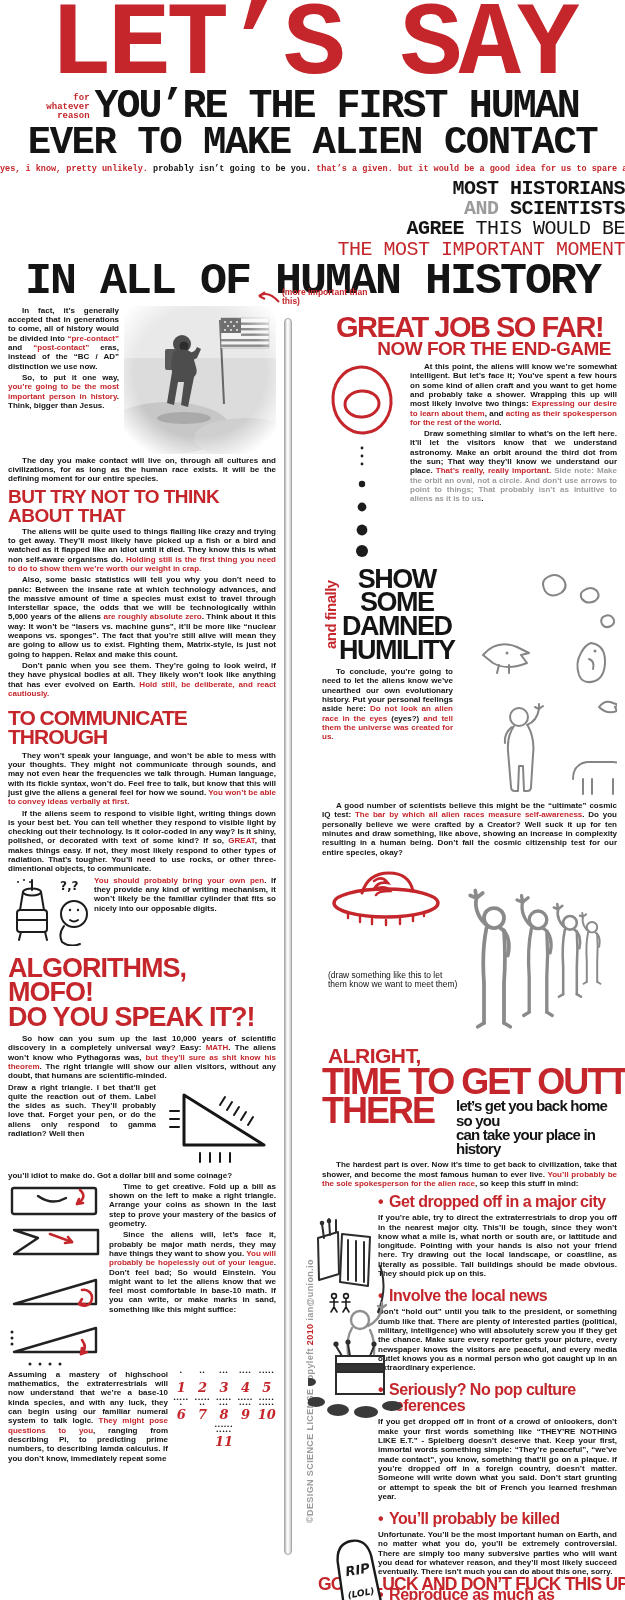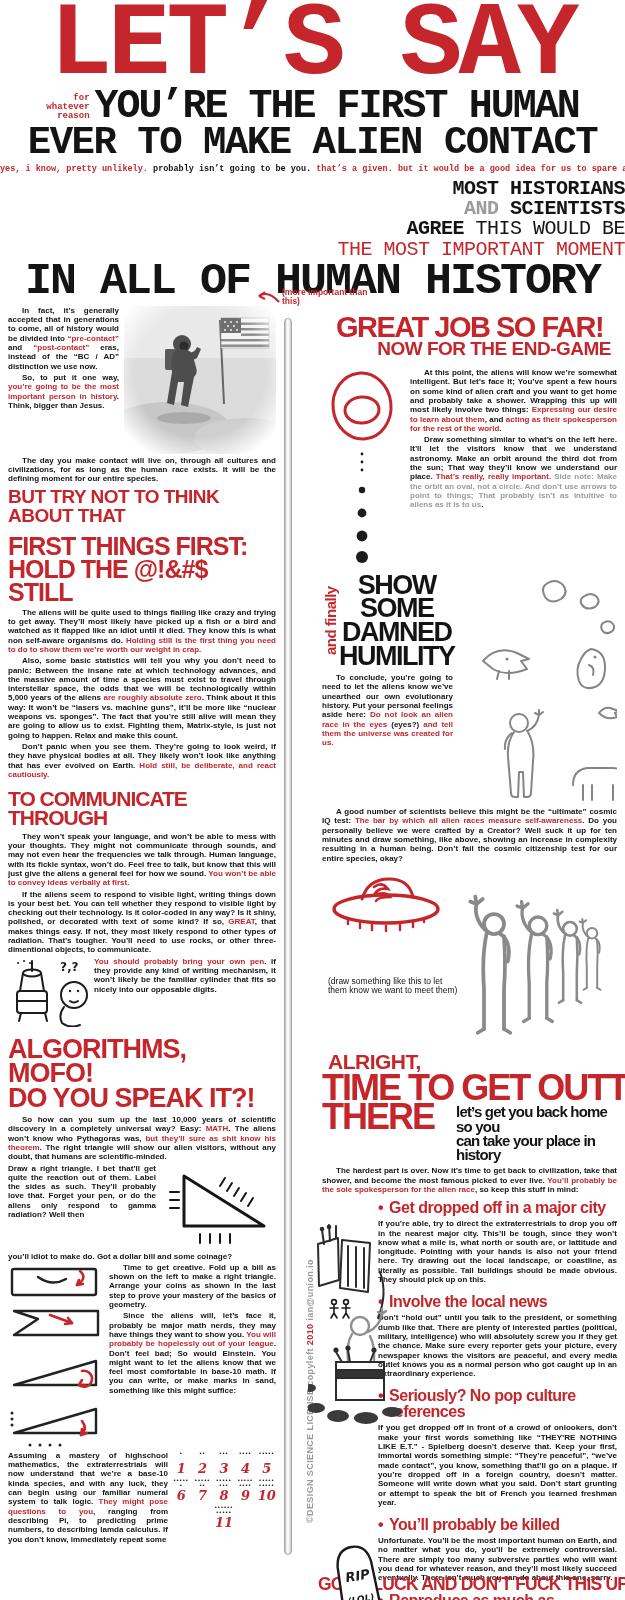--- a/index.html
+++ b/index.html
@@ -47,21 +47,21 @@
   
   .rowflex{display:flex;align-items:flex-start;margin:2px 0;}
   .rowflex .txt{flex:1;}
   .numwrap{width:104px;margin-left:4px;}
   .numrow{display:flex;justify-content:center;gap:3px;margin-bottom:3px;}
   .numcell{width:20px;text-align:center;}
   .numdots{font-size:6px;line-height:5px;letter-spacing:1px;color:#1a1a1a;word-break:break-all;min-height:10px;margin-bottom:1px;}
   .numdigit{font-family:"DejaVu Serif",serif;font-style:italic;font-weight:bold;color:var(--red);font-size:13px;line-height:1;}
   
   .gj-h1{color:var(--red);font-weight:bold;font-size:29px;letter-spacing:-1.5px;line-height:.9;text-align:center;margin-top:8px;}
-  .gj-h2{color:var(--red);font-weight:bold;font-size:19px;letter-spacing:-.5px;line-height:.95;text-align:right;padding-right:6px;margin-bottom:10px;}
+  .gj-h2{color:var(--red);font-weight:bold;font-size:19px;letter-spacing:-.5px;line-height:.95;text-align:right;padding-right:6px;margin-bottom:4px;}
   .orbit{float:left;width:82px;height:195px;margin:0 6px 0 0;}
   .show-wrap{margin-top:10px;}
   .evo{float:right;width:160px;height:232px;margin:0 0 2px 4px;}
   .show-head{display:flex;align-items:center;}
   .rotlab{writing-mode:vertical-rl;transform:rotate(180deg);color:var(--red);font-weight:bold;font-size:15px;letter-spacing:-.5px;height:96px;text-align:center;}
   .shout{font-weight:bold;font-size:27px;letter-spacing:-1.5px;line-height:.88;text-align:center;width:138px;}
   .ufo-row{display:flex;align-items:flex-start;margin-top:8px;}
   .ufo-left{width:138px;}
   .ufo-cap{font-size:8.5px;font-weight:normal;line-height:1.12;margin:44px 0 0 6px;}
   .crowd{width:150px;height:178px;}
@@ -166,24 +166,20 @@
           <rect width="152" height="148" fill="url(#pfade)"></rect>
         </svg>
         <p class="bp"><span>In fact, it’s generally accepted that in generations to come, all of history would be divided into </span><span class="r">“pre-contact”</span><span> and </span><span class="r">“post-contact”</span><span> eras, instead of the “BC / AD” distinction we use now.</span></p>
         <p class="bp"><span>So, to put it one way, </span><span class="r">you’re going to be the most important person in history</span><span>. Think, bigger than Jesus.</span></p>
         <div class="clear"></div>
         <p class="bp"><span>The day you make contact will live on, through all cultures and civilizations, for as long as the human race exists. It will be the defining moment for our entire species.</span></p>
         <div class="h-try">BUT TRY NOT TO THINK ABOUT THAT</div>
       </div>
 
       <div class="sec">
-        <div class="h-red" style="font-size:25px;">
-          <span class="l1">FIRST THINGS FIRST:</span>
-          <span class="l2">HOLD THE @!&amp;#$ STILL</span>
-        </div>
         <p class="bp"><span>The aliens will be quite used to things flailing like crazy and trying to get away. They’ll most likely have picked up a fish or a bird and watched as it flapped like an idiot until it died. They know this is what non self-aware organisms do. </span><span class="r">Holding still is the first thing you need to do to show them we’re worth our weight in crap.</span></p>
         <p class="bp"><span>Also, some basic statistics will tell you why you don’t need to panic: Between the insane rate at which technology advances, and the massive amount of time a species must exist to travel through interstellar space, the odds that we will be technologically within 5,000 years of the aliens </span><span class="r">are roughly absolute zero</span><span>. Think about it this way: It won’t be “lasers vs. machine guns”, it’ll be more like “nuclear weapons vs. sponges”. The fact that you’re still alive will mean they are going to allow us to exist. Fighting them, Matrix-style, is just not going to happen. Relax and make this count.</span></p>
         <p class="bp"><span>Don’t panic when you see them. They’re going to look weird, if they have physical bodies at all. They likely won’t look like anything that has ever evolved on Earth. </span><span class="r">Hold still, be deliberate, and react cautiously.</span></p>
       </div>
 
       <div class="sec">
         <div class="h-red" style="font-size:21px;">
           <span class="l2">TO COMMUNICATE THROUGH</span>
         </div>
         <p class="bp"><span>They won’t speak your language, and won’t be able to mess with your thoughts. They might not communicate through sounds, and may not even hear the frequencies we talk through. Human language, with its fickle syntax, won’t do. Feel free to talk, but know that this will just give the aliens a general feel for how we sound. </span><span class="r">You won’t be able to convey ideas verbally at first.</span></p>
@@ -423,21 +419,21 @@
       <div class="alright">
         <div class="al-pre">ALRIGHT,</div>
         <div class="al-h1">TIME TO GET OUTTA</div>
         <div class="al-row">
           <div class="al-h2">THERE</div>
           <div class="al-side">
             <div>let’s get you back home so you</div>
             <div>can take your place in history</div>
           </div>
         </div>
-        <p class="bp" style="margin-top:4px;"><span>The hardest part is over. Now it’s time to get back to civilization, take that shower, and become the most famous picked to ever live. </span><span class="r">You’ll probably be the sole spokesperson for the alien race</span><span>, so keep this stuff in mind:</span></p>
+        <p class="bp" style="margin-top:4px;"><span>The hardest part is over. Now it’s time to get back to civilization, take that shower, and become the most famous human to ever live. </span><span class="r">You’ll probably be the sole spokesperson for the alien race</span><span>, so keep this stuff in mind:</span></p>
       </div>
 
       <div class="bullets">
 
         <div class="bullet">
           <svg class="sk" style="left:-66px;top:6px;" width="80" height="118" viewBox="0 0 80 118">
             <g fill="none" stroke="#2c2c2c" stroke-width="2" stroke-linecap="round" stroke-linejoin="round">
               <path d="M6,38 L26,32 L27,74 L7,80 Z"></path>
               <path d="M12,38 l-2,-14 m8,11 l-1,-16 m7,13 l0,-12"></path>
               <circle cx="10" cy="23" r="1.3"></circle>

